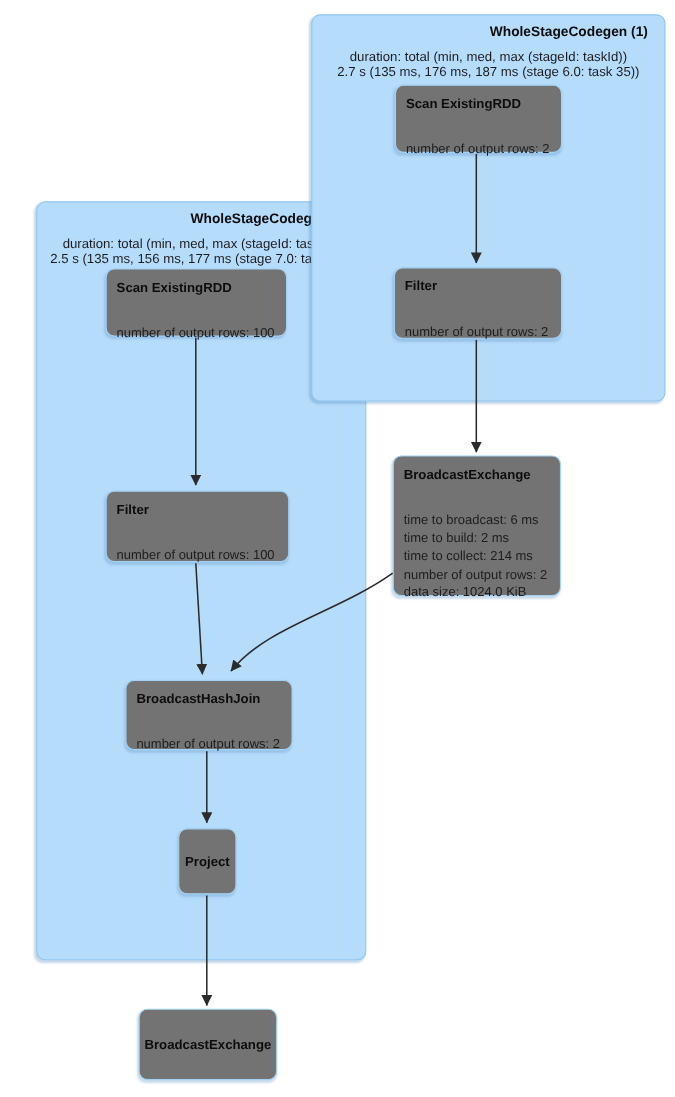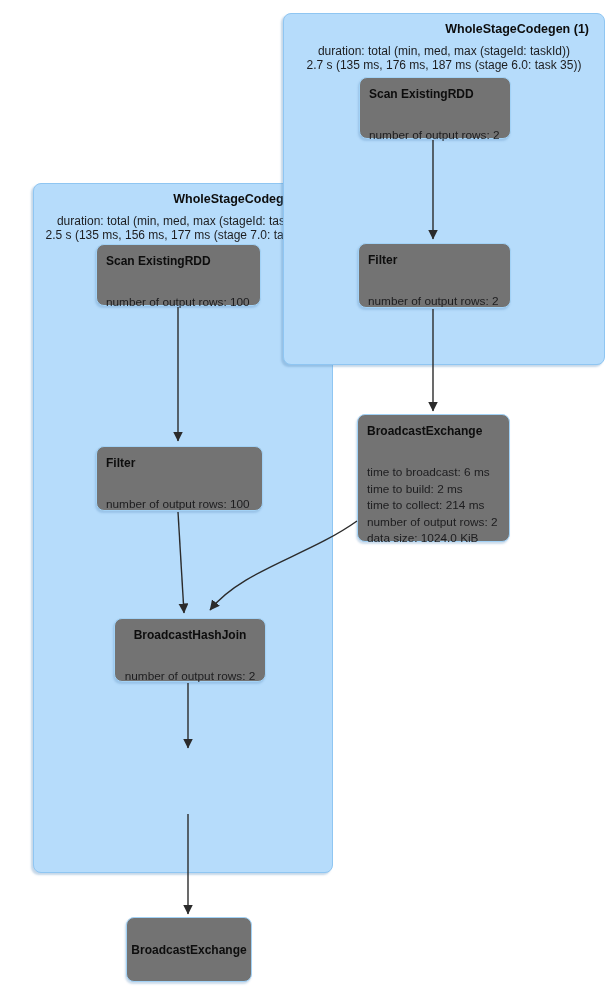--- a/index.html
+++ b/index.html
@@ -63,25 +63,28 @@
     <div class="node" style="left:62px; top:60px; width:165px; height:62px;">
       <div class="node-title">Scan ExistingRDD</div>
       <div class="node-metrics">number of output rows: 100</div>
     </div>
 
     <div class="node" style="left:62px; top:262px; width:167px; height:65px;">
       <div class="node-title">Filter</div>
       <div class="node-metrics">number of output rows: 100</div>
     </div>
 
-    <div class="node" style="left:80px; top:434px; width:152px; height:64px;text-align:center;">
+    <div class="node" style="left:80px; top:434px; width:152px; height:64px;">
       <div class="node-title">BroadcastHashJoin</div>
       <div class="node-metrics">number of output rows: 2</div>
     </div>
 
+    <div class="node label-only" style="left:128px; top:569px; width:53px; height:60px;">
+      <div class="node-title">Project</div>
+    </div>
   </div>
 
   <div class="cluster z2" style="left:283px; top:13px; width:322px; height:352px;">
     <div class="cluster-title">WholeStageCodegen (1)</div>
     <div class="duration" style="top:30px;">duration: total (min, med, max (stageId: taskId))</div>
     <div class="duration" style="top:44px;">2.7 s (135 ms, 176 ms, 187 ms (stage 6.0: task 35))</div>
 
     <div class="node" style="left:75px; top:63px; width:152px; height:62px;">
       <div class="node-title">Scan ExistingRDD</div>
       <div class="node-metrics">number of output rows: 2</div>

